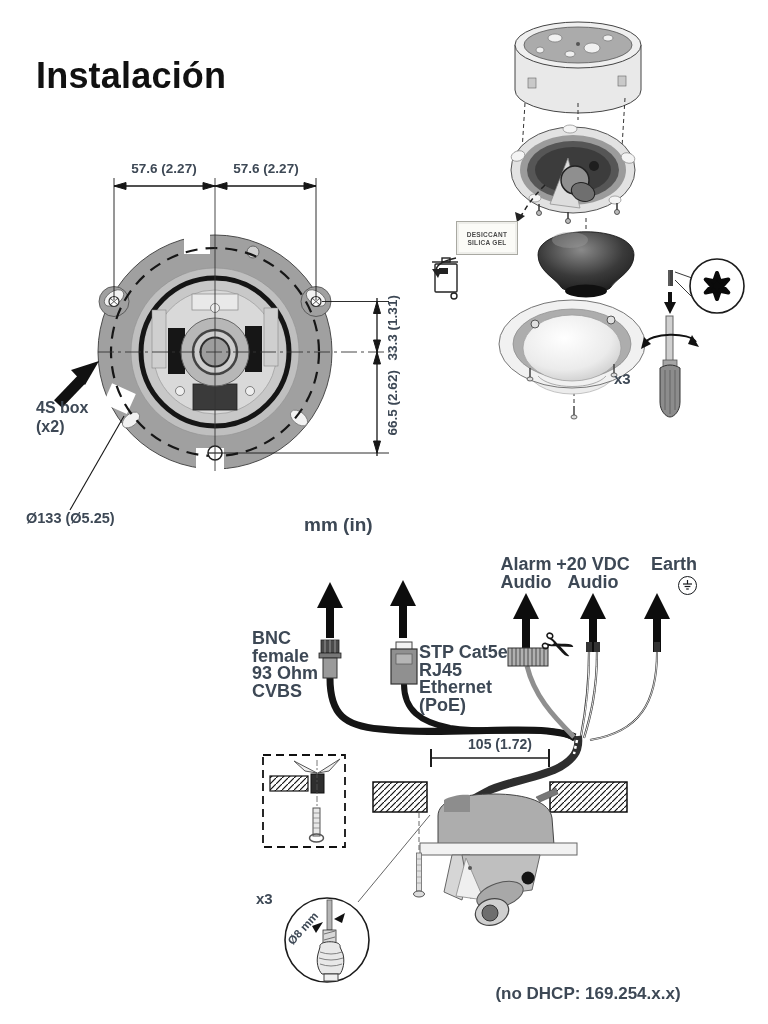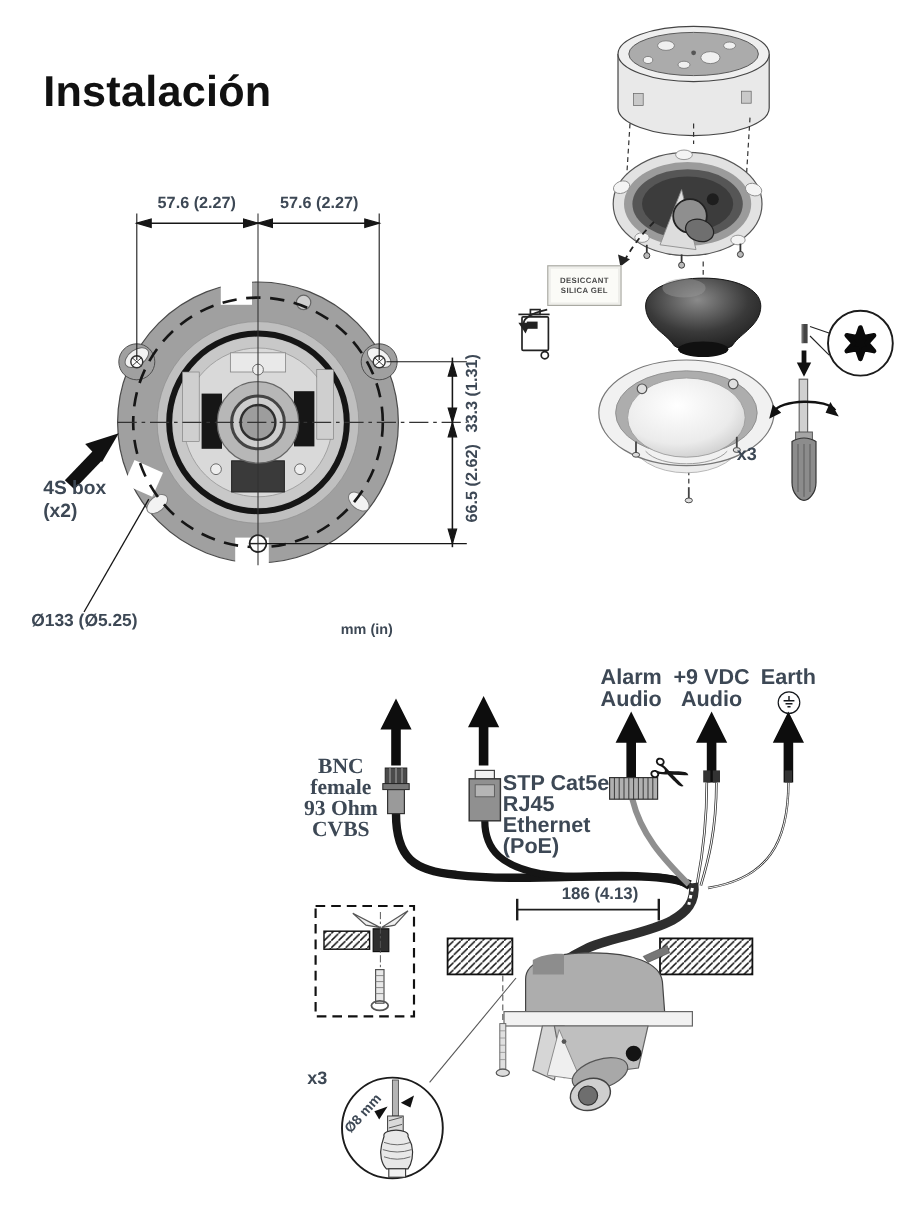--- a/index.html
+++ b/index.html
@@ -1,31 +1,31 @@
 <!DOCTYPE html>
 <html><head>
 <meta charset="utf-8">
 <style>
   html,body{margin:0;padding:0;}
   body{width:768px;height:1024px;position:relative;background:#ffffff;overflow:hidden;
        font-family:"Liberation Sans", sans-serif;}
   .abs{position:absolute;}
   .lbl{position:absolute;color:#3d4855;font-weight:bold;font-size:18px;line-height:17.5px;white-space:pre;}
   .lbl.center{text-align:center;}
-  .lbl.right{text-align:center;font-family:Liberation Serif, serif;}
+  .lbl.right{text-align:left;}
   .title{position:absolute;left:36px;top:26px;font-size:36px;color:#111;font-weight:700;letter-spacing:.2px;margin-top:29px;}
   .rot90{transform:rotate(-90deg);transform-origin:center center;}
   .dimlbl{font-size:13.5px;}
   .desic{position:absolute;left:456px;top:221px;width:62px;height:34px;border:1px solid #a9a9a2;
          background:#fbfbf7;box-shadow:0 0 0 2px #eeeeea inset;text-align:center;
          font-size:6.5px;line-height:8px;font-weight:bold;color:#4a4a4a;letter-spacing:.3px;
          padding-top:9px;box-sizing:border-box;}
   .scissors{position:absolute;left:541px;top:626px;font-size:40px;color:#161616;
             transform:rotate(24deg);line-height:40px;}
-  .earthwrap{display:flex;flex-direction:column;align-items:center;}
+  .earthwrap{display:flex;flex-direction:column;align-items:flex-end;}
   .earthsym{width:17px;height:17px;border:1.6px solid #15181c;border-radius:50%;margin-top:2px;
             display:flex;align-items:center;justify-content:center;}
   .deflt{position:absolute;left:400px;top:961px;width:376px;text-align:center;color:#3d4855;
          font-weight:bold;font-size:17px;line-height:22px;}
   svg{position:absolute;overflow:visible;}
 </style>
 </head>
 <body>
 
 <div class="title">Instalación</div>
@@ -101,21 +101,21 @@
   </g>
   <line x1="70" y1="362" x2="124" y2="268" stroke="#161616" stroke-width="1.1"></line>
 </svg>
 
 <div class="lbl center dimlbl" style="left:104px;top:160px;width:120px">57.6 (2.27)</div>
 <div class="lbl center dimlbl" style="left:206px;top:160px;width:120px">57.6 (2.27)</div>
 <div class="lbl center dimlbl rot90" style="left:348px;top:319px;width:90px">33.3 (1.31)</div>
 <div class="lbl center dimlbl rot90" style="left:348px;top:394px;width:90px">66.5 (2.62)</div>
 <div class="lbl" style="left:36px;top:398px;font-size:16px;line-height:19px"><span>4S box</span><br><span>(x2)</span></div>
 <div class="lbl" style="left:26px;top:510px;font-size:14.5px">Ø133 (Ø5.25)</div>
-<div class="lbl" style="left:284px;top:516px;font-size:12px">mm (in)</div>
+<div class="lbl" style="left:304px;top:516px;font-size:19px">mm (in)</div>
 
 <svg class="abs" style="left:420px;top:8px" width="348" height="412" viewBox="0 0 348 412">
   <defs>
     <radialGradient id="domeg" cx="45%" cy="30%" r="80%">
       <stop offset="0%" stop-color="#8a8a8a"></stop>
         <stop offset="55%" stop-color="#3a3a3a"></stop>
         <stop offset="100%" stop-color="#161616"></stop>
     </radialGradient>
     <radialGradient id="bubbleg" cx="42%" cy="35%" r="80%">
       <stop offset="0%" stop-color="#ffffff"></stop>
@@ -377,33 +377,34 @@
     <path d="M320,402 Q331,406 342,402" fill="none" stroke="#666" stroke-width="0.8"></path>
     <path d="M319,408 Q331,412 343,408" fill="none" stroke="#666" stroke-width="0.8"></path>
     <path d="M320,414 Q331,418 342,414" fill="none" stroke="#666" stroke-width="0.8"></path>
     <rect x="324" y="424" width="14" height="7" fill="#f0f0f0" stroke="#333" stroke-width="0.9"></rect>
   </g>
 </svg>
 
 <div class="lbl right" style="left:252px;top:630px;width:64px"><span>BNC</span><br><span>female</span><br><span>93 Ohm</span><br><span>CVBS</span></div>
 <div class="lbl" style="left:419px;top:644px"><span>STP Cat5e</span><br><span>RJ45</span><br><span>Ethernet</span><br><span>(PoE)</span></div>
 <div class="lbl center" style="left:486px;top:556px;width:80px"><span>Alarm</span><br><span>Audio</span></div>
-<div class="lbl center" style="left:553px;top:556px;width:80px"><span>+9 VDC</span><br><span>Audio</span></div>
+<div class="lbl center" style="left:553px;top:556px;width:80px"><span>+20 VDC</span><br><span>Audio</span></div>
 <div class="lbl center earthwrap" style="left:617px;top:556px;width:80px">
   <span>Earth</span>
   <span class="earthsym">
     <svg width="11" height="11" viewBox="0 0 11 11" style="position:static">
         <g stroke="#15181c" stroke-width="1.2" fill="none">
           <line x1="5.5" y1="0" x2="5.5" y2="4"></line>
           <line x1="1" y1="4" x2="10" y2="4"></line>
           <line x1="2.6" y1="6.5" x2="8.4" y2="6.5"></line>
           <line x1="4.2" y1="9" x2="6.8" y2="9"></line>
         </g>
       </svg>
   </span>
 </div>
 <div class="scissors">✂</div>
-<div class="lbl center" style="left:452px;top:736px;width:96px;font-size:14px">186 (4.13)</div>
+<div class="lbl center" style="left:452px;top:736px;width:96px;font-size:14px">105 (1.72)</div>
 <div class="lbl" style="left:284px;top:920px;font-size:11.5px;transform:rotate(-48deg)">Ø8 mm</div>
 <div class="lbl" style="left:256px;top:890px;font-size:15px">x3</div>
 <div class="deflt">
   <br>
+  <span>(no DHCP: 169.254.x.x)</span>
 </div>
 
 </body></html>

